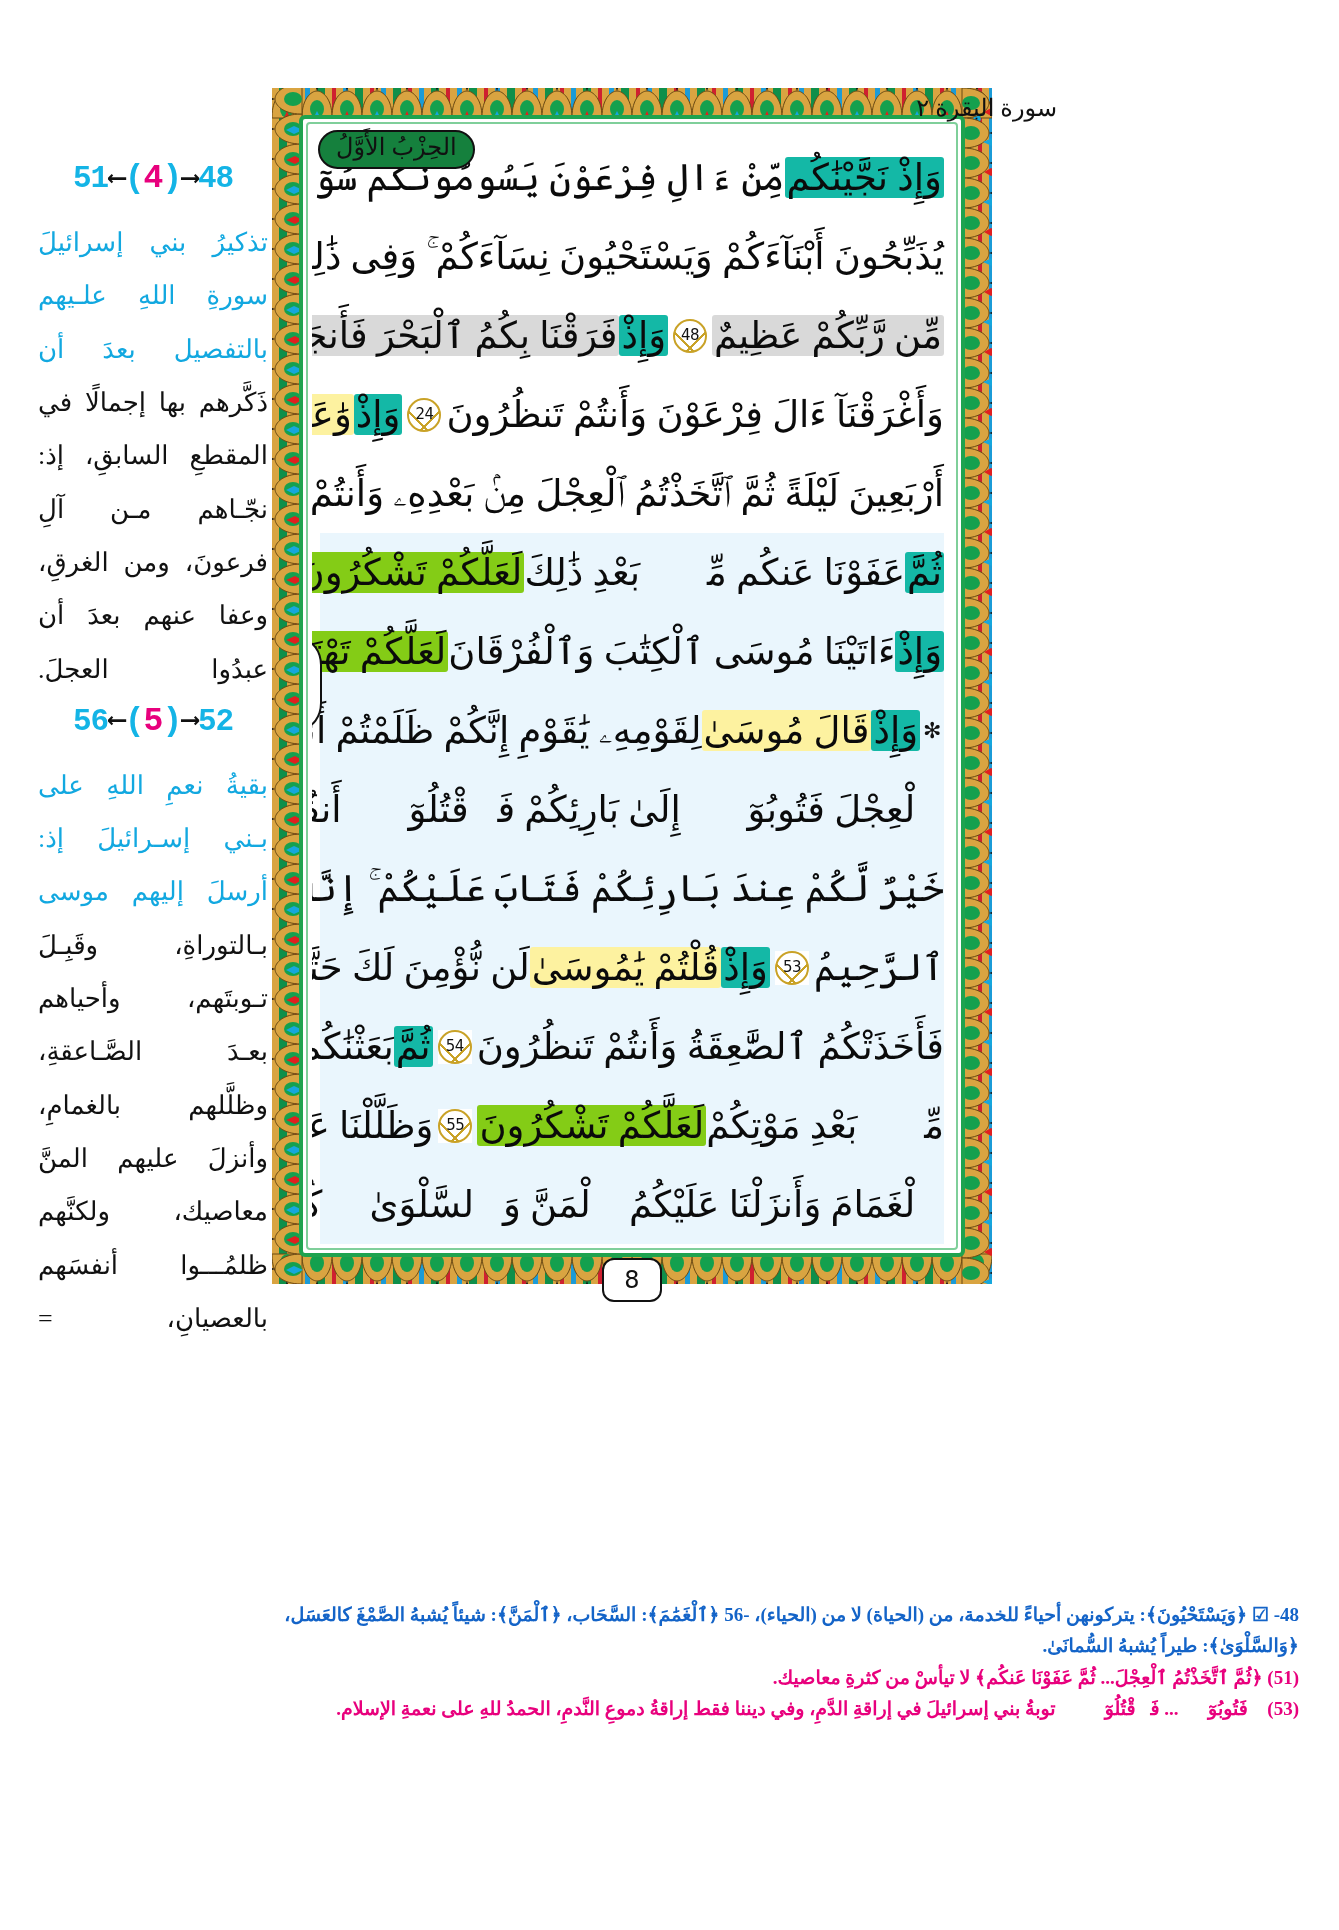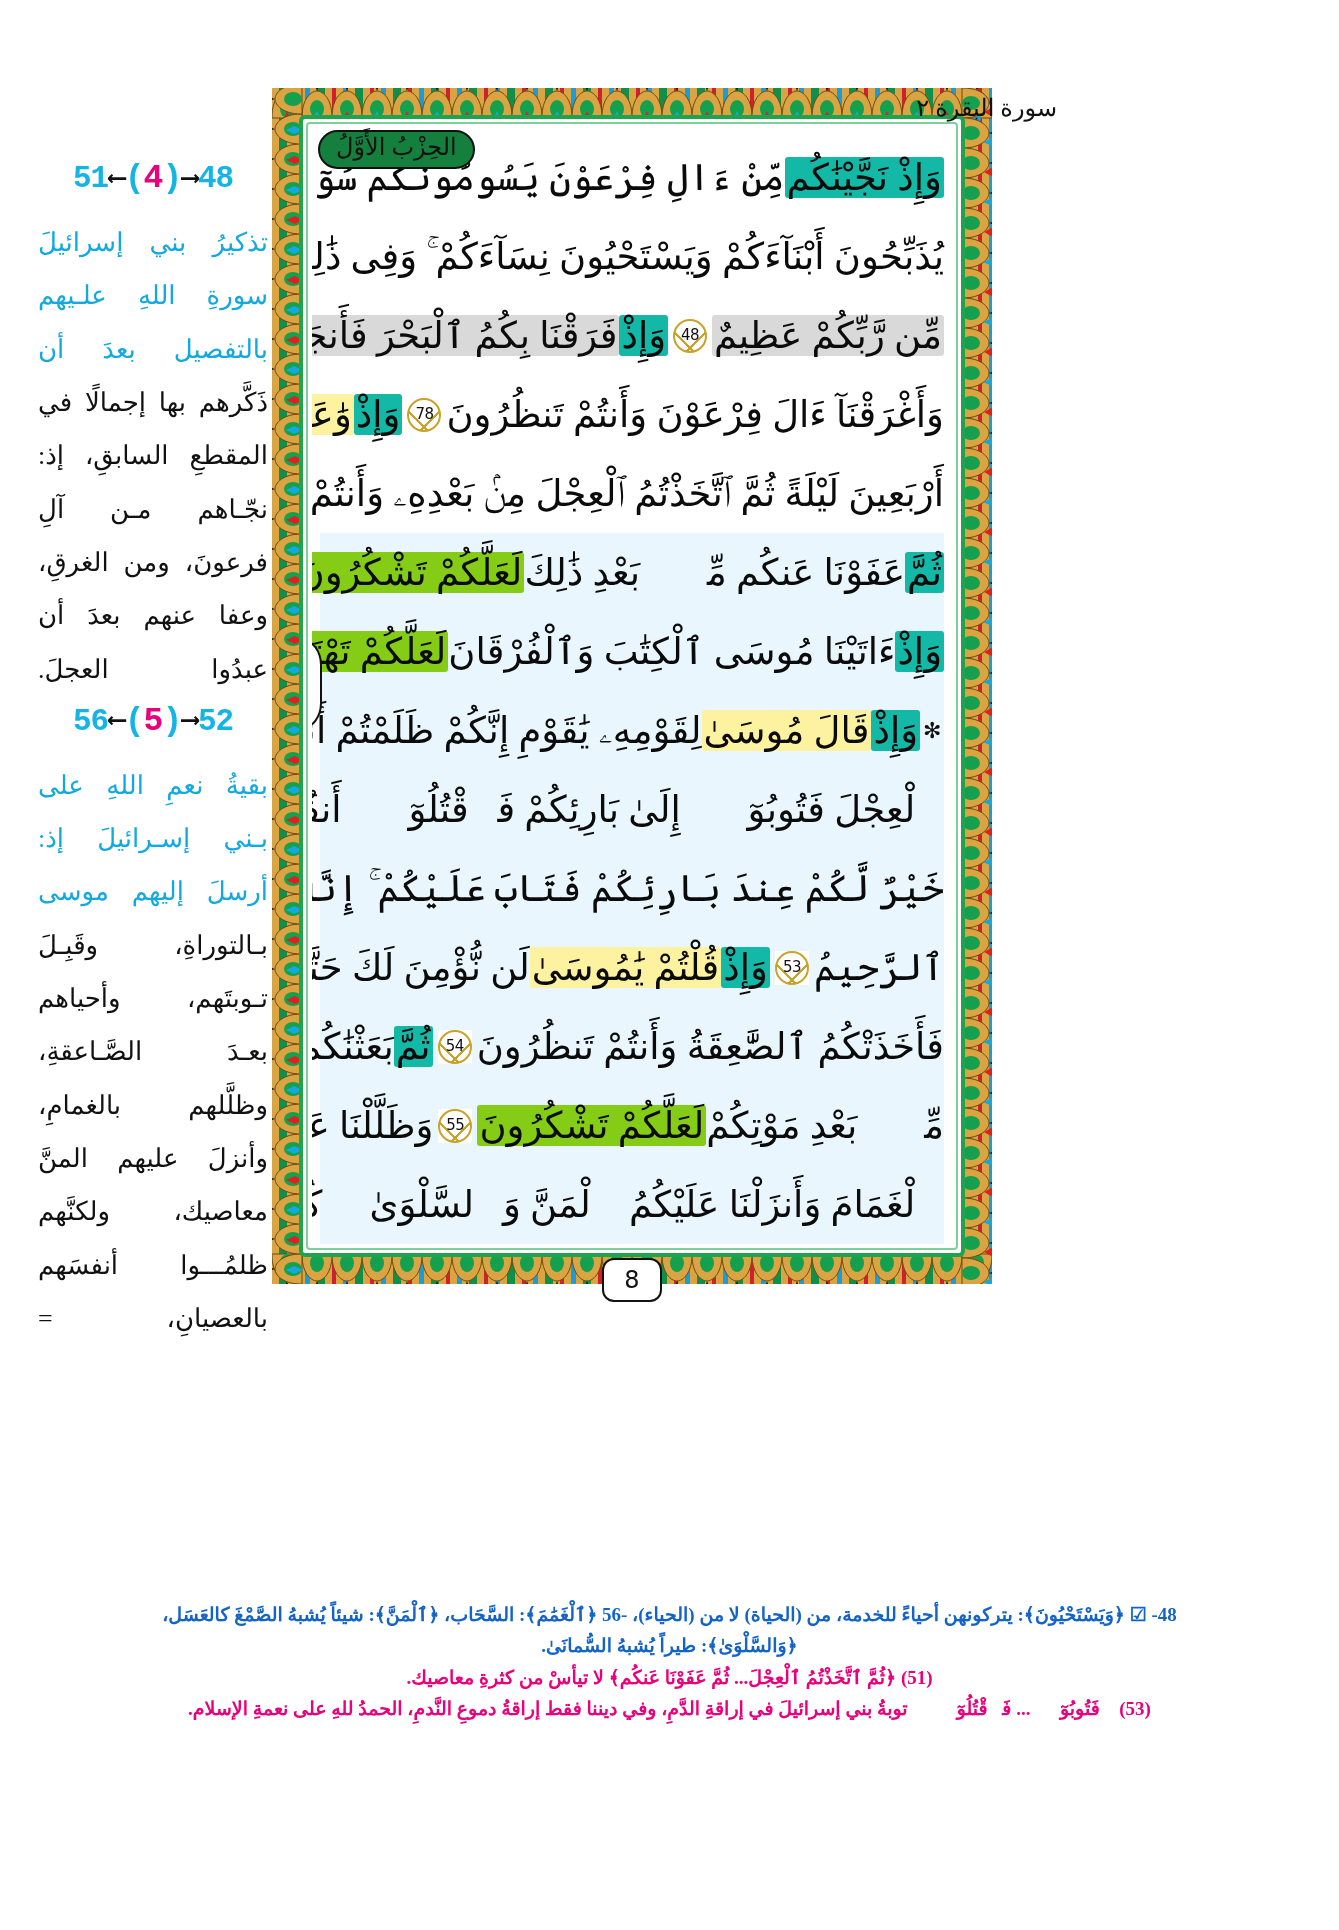--- a/index.html
+++ b/index.html
@@ -206,21 +206,21 @@
 
   
   .star{color:#111;font-size:22px;margin:0 3px;}
 
   
   #footnotes{
     position:absolute;
     left:40px;right:40px;
     top:1598px;
     direction:rtl;
-    text-align:center;
+    text-align:right;
   }
   .fn-line{
     font-size:19px;
     line-height:1.55;
     white-space:nowrap;
     margin:2px 0;
   }
   .fn-blue{color:#1464c8;font-weight:bold;}
   .fn-pink{color:#e8007d;font-weight:bold;}
 </style>
@@ -576,21 +576,21 @@
           <span class="seg hl-gray">مِّن رَّبِّكُمْ عَظِيمٌ</span>
           <span class="ayah-no">
             <span>48</span>
           </span>
           <span class="seg hl-pink">وَإِذْ</span>
           <span class="seg hl-gray"> فَرَقْنَا بِكُمُ ٱلْبَحْرَ فَأَنجَيْنَٰكُمْ</span>
         </div>
         <div class="ayah-line">
           <span class="seg ">وَأَغْرَقْنَآ ءَالَ فِرْعَوْنَ وَأَنتُمْ تَنظُرُونَ</span>
           <span class="ayah-no">
-            <span>78</span>
+            <span>24</span>
           </span>
           <span class="seg hl-pink">وَإِذْ</span>
           <span class="seg hl-yellow"> وَٰعَدْنَا مُوسَىٰٓ</span>
         </div>
         <div class="ayah-line">
           <span class="seg ">أَرْبَعِينَ لَيْلَةً ثُمَّ ٱتَّخَذْتُمُ ٱلْعِجْلَ مِنۢ بَعْدِهِۦ وَأَنتُمْ ظَٰلِمُونَ</span>
         </div>
         <div class="ayah-line tinted">
           <span class="seg hl-pink">ثُمَّ</span>
           <span class="seg "> عَفَوْنَا عَنكُم مِّنۢ بَعْدِ ذَٰلِكَ </span>

